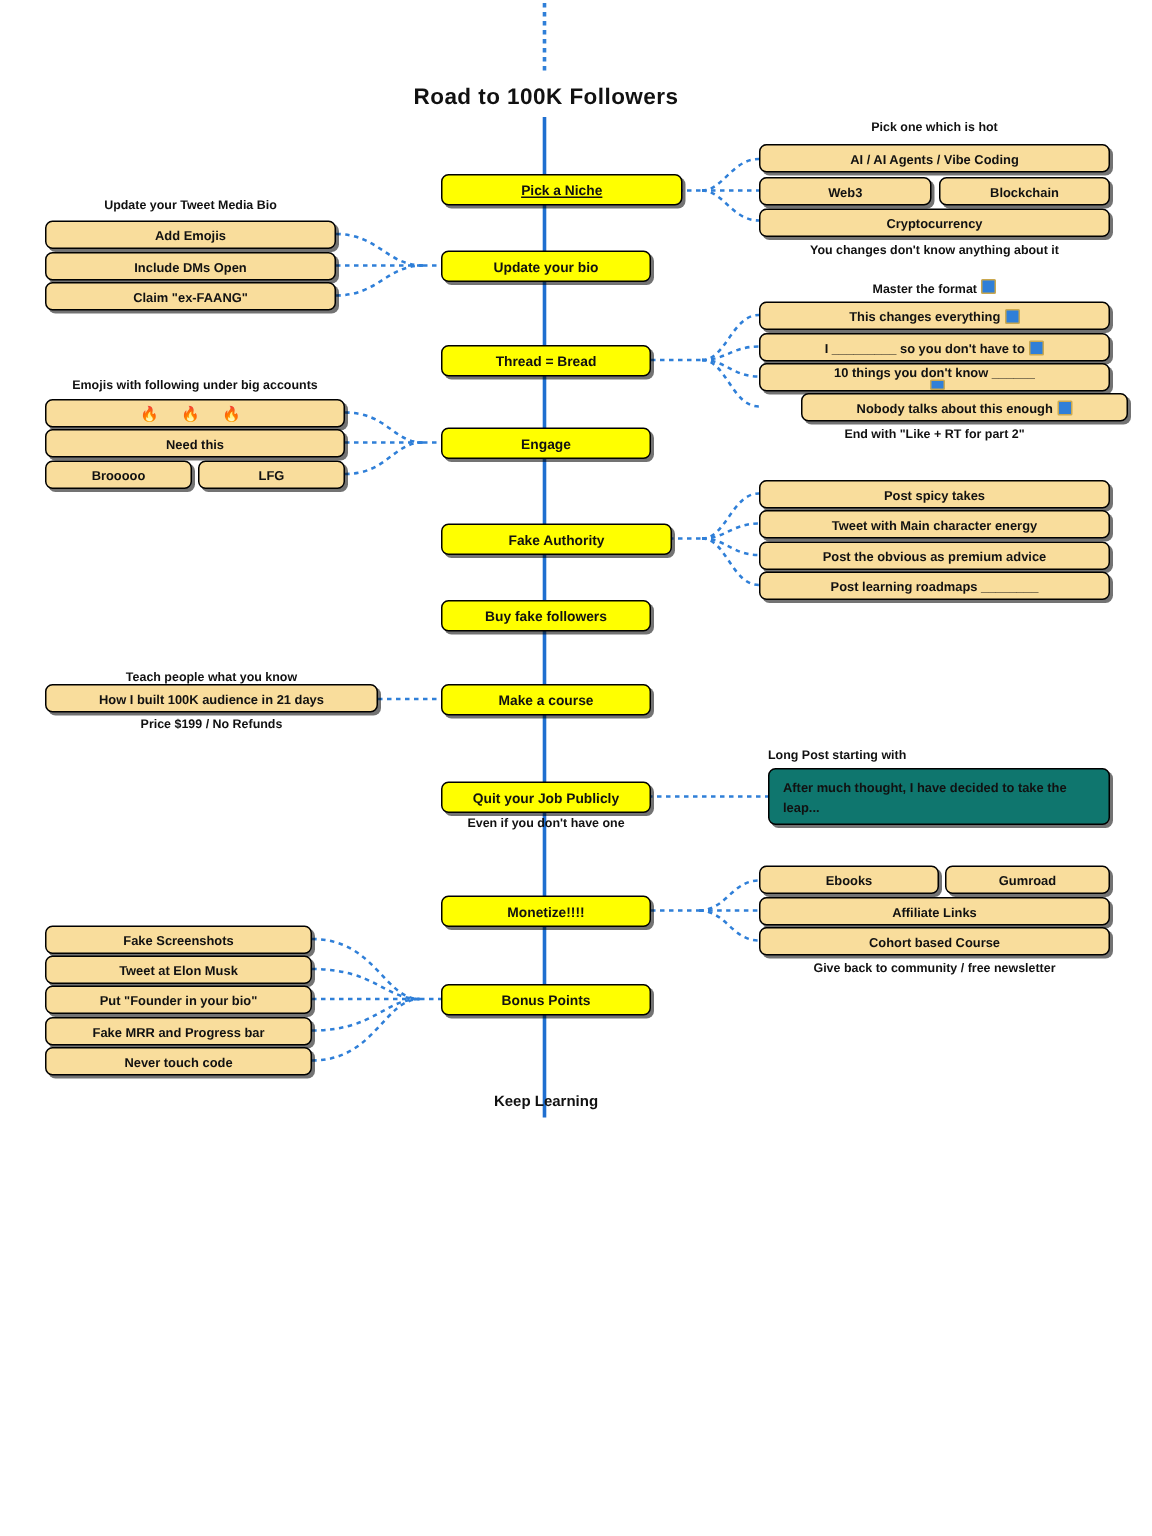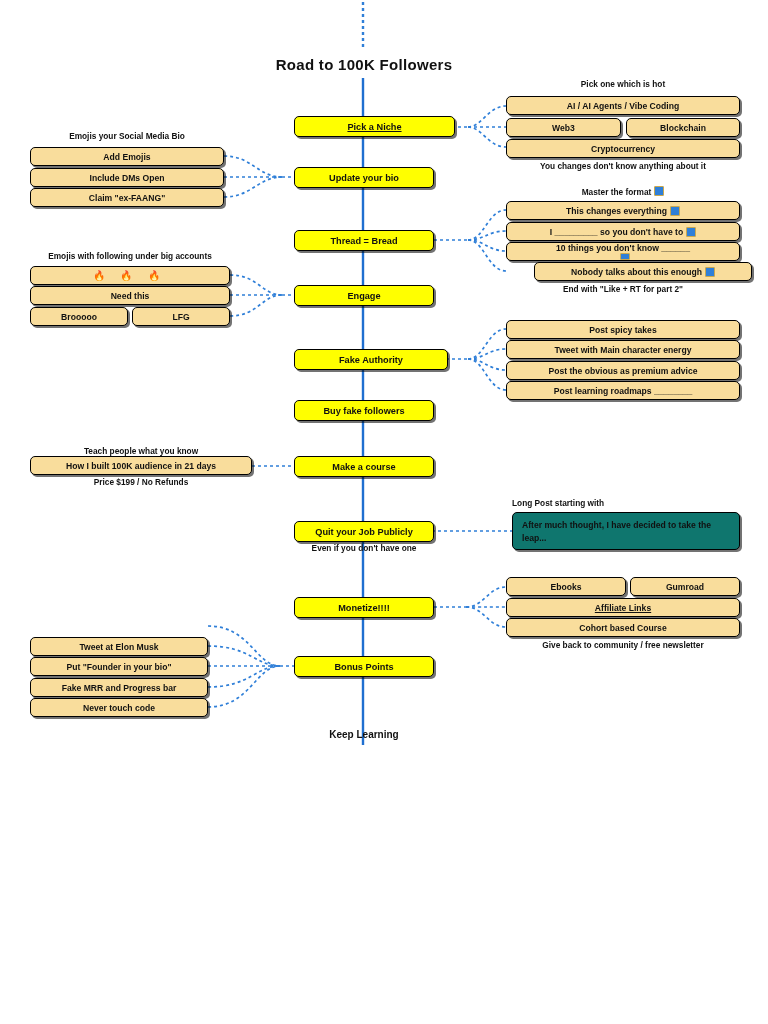--- a/index.html
+++ b/index.html
@@ -151,21 +151,21 @@
 
   <div class="caption" style="left:506px;top:79px;width:234px;">Pick one which is hot</div>
 
   <div class="subnode" style="left:506px;top:96px;width:234px;height:19px;">AI / AI Agents / Vibe Coding</div>
   <div class="subnode" style="left:506px;top:118px;width:115px;height:19px;">Web3</div>
   <div class="subnode" style="left:626px;top:118px;width:114px;height:19px;">Blockchain</div>
   <div class="subnode" style="left:506px;top:139px;width:234px;height:19px;">Cryptocurrency</div>
 
   <div class="caption" style="left:506px;top:161px;width:234px;">You changes don't know anything about it</div>
 
-  <div class="caption" style="left:30px;top:131px;width:194px;">Emojis your Social Media Bio</div>
+  <div class="caption" style="left:30px;top:131px;width:194px;">Update your Tweet Media Bio</div>
 
   <div class="subnode" style="left:30px;top:147px;width:194px;height:19px;">Add Emojis</div>
   <div class="subnode" style="left:30px;top:168px;width:194px;height:19px;">Include DMs Open</div>
   <div class="subnode" style="left:30px;top:188px;width:194px;height:19px;">Claim "ex-FAANG"</div>
 
   <div class="caption" style="left:506px;top:186px;width:234px;">
     <span>Master the format</span><span class="tofu"></span>
   </div>
 
   <div class="subnode" style="left:506px;top:201px;width:234px;height:19px;">
@@ -206,25 +206,26 @@
   <div class="caption" style="left:30px;top:477px;width:222px;">Price $199 / No Refunds</div>
 
   <div class="caption" style="left:512px;top:498px;width:230px;text-align:left;">Long Post starting with</div>
 
   <div class="whitebox" style="left:512px;top:512px;width:228px;height:38px;">After much thought, I have decided to take the leap...</div>
 
   <div class="caption" style="left:294px;top:543px;width:140px;">Even if you don't have one</div>
 
   <div class="subnode" style="left:506px;top:577px;width:120px;height:19px;">Ebooks</div>
   <div class="subnode" style="left:630px;top:577px;width:110px;height:19px;">Gumroad</div>
-  <div class="subnode" style="left:506px;top:598px;width:234px;height:19px;text-decoration:underline;">Affiliate Links</div>
+  <div class="subnode" style="left:506px;top:598px;width:234px;height:19px;">Affiliate Links</div>
   <div class="subnode" style="left:506px;top:618px;width:234px;height:19px;">Cohort based Course</div>
 
   <div class="caption" style="left:506px;top:640px;width:234px;">Give back to community / free newsletter</div>
 
+  <div class="subnode" style="left:30px;top:617px;width:178px;height:19px;">Fake Screenshots</div>
   <div class="subnode" style="left:30px;top:637px;width:178px;height:19px;">Tweet at Elon Musk</div>
   <div class="subnode" style="left:30px;top:657px;width:178px;height:19px;">Put "Founder in your bio"</div>
   <div class="subnode" style="left:30px;top:678px;width:178px;height:19px;">Fake MRR and Progress bar</div>
   <div class="subnode" style="left:30px;top:698px;width:178px;height:19px;">Never touch code</div>
 
   <div class="caption" style="left:294px;top:729px;width:140px;font-size:10px;">Keep Learning</div>
 
 </div>
 
 </body></html>

